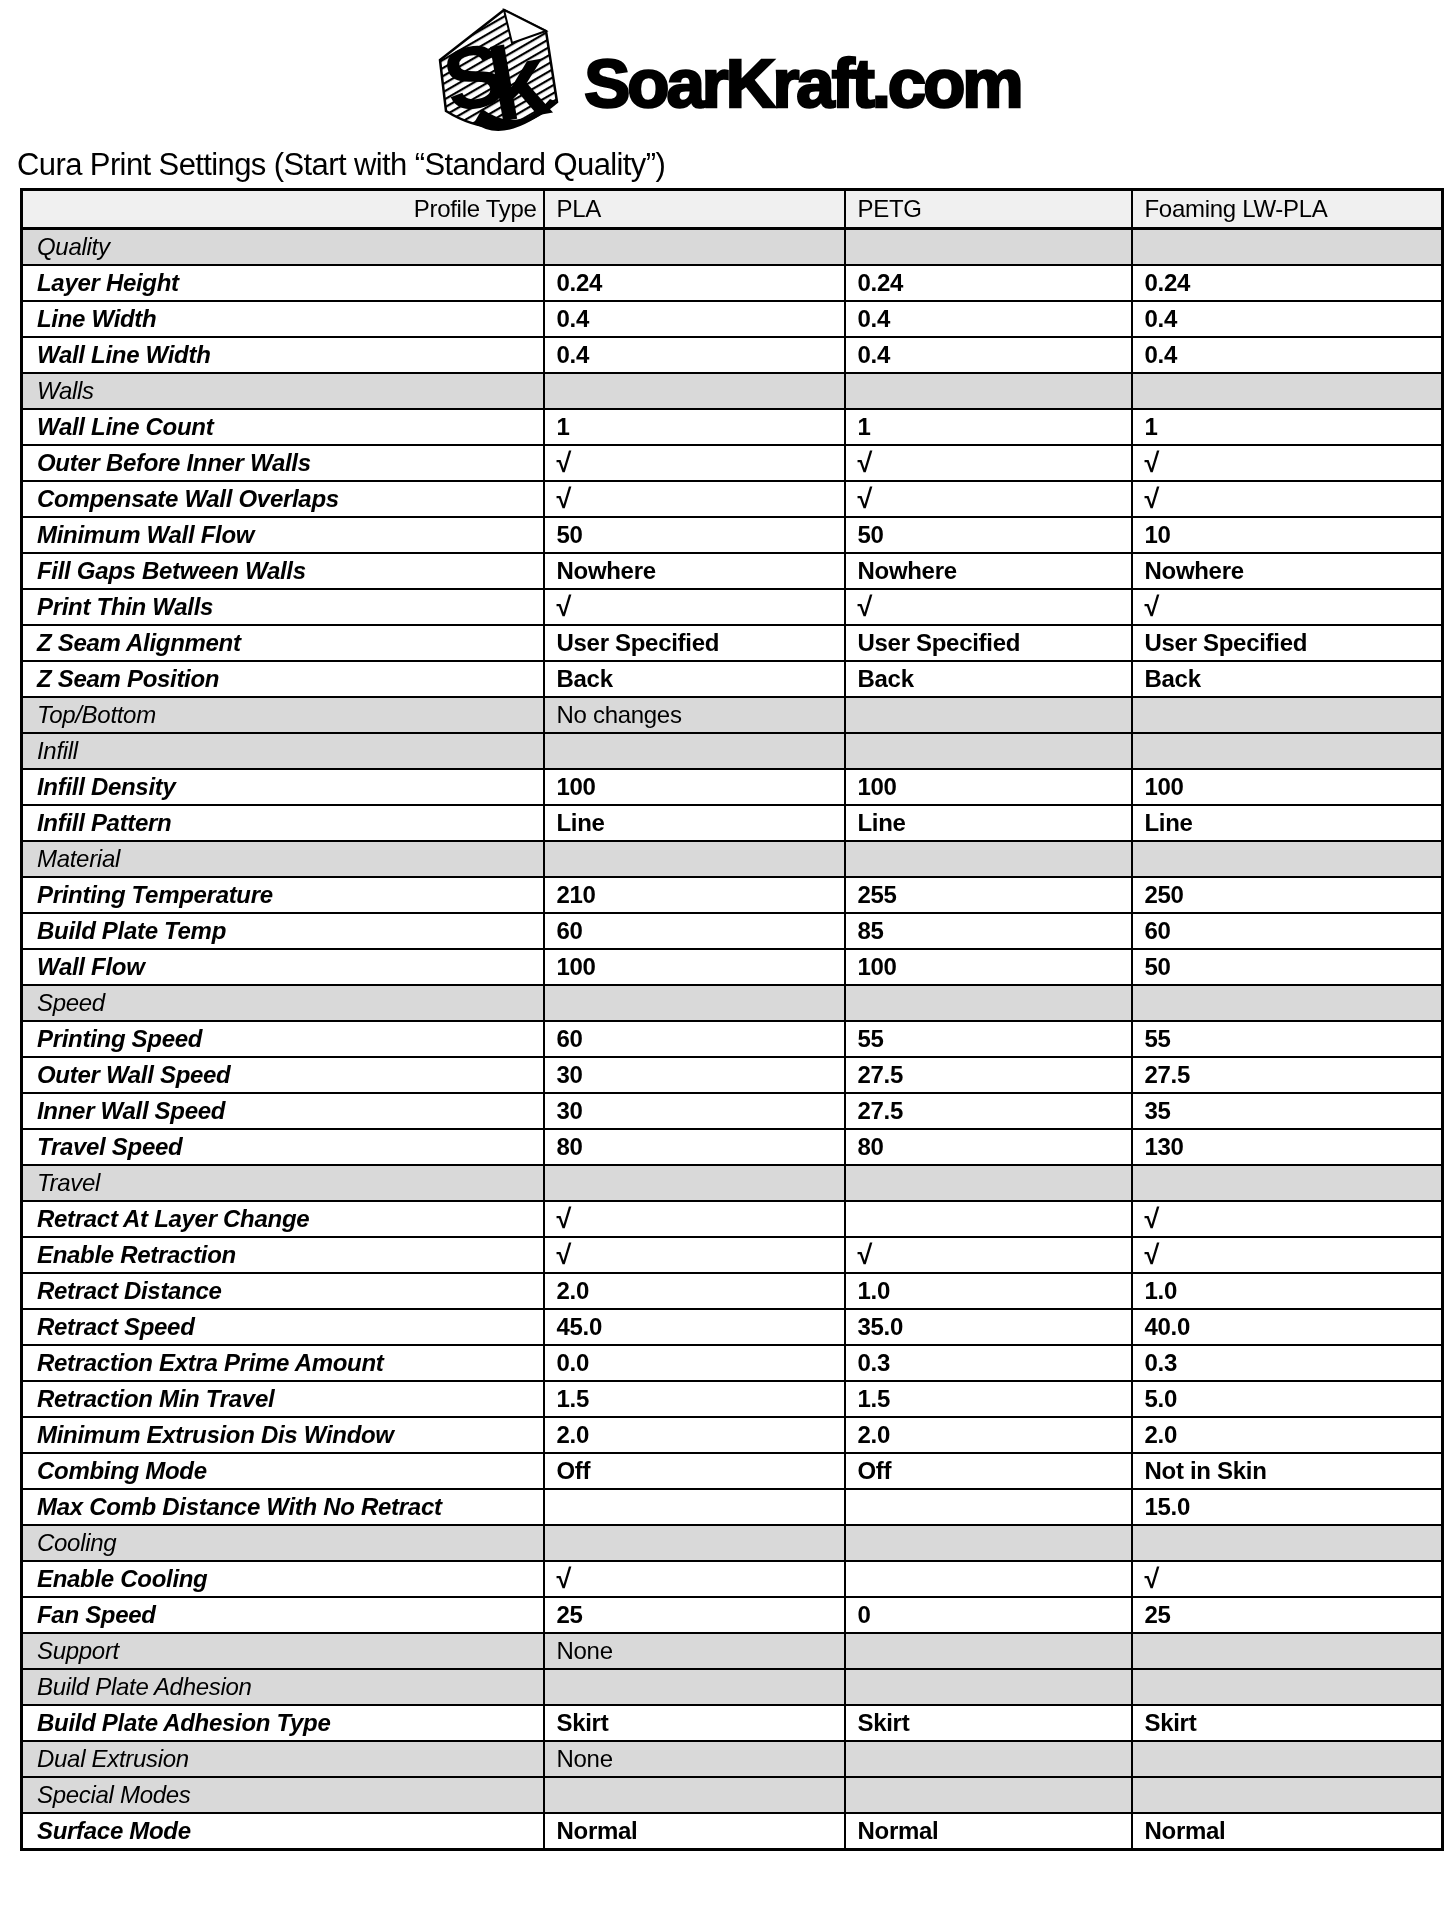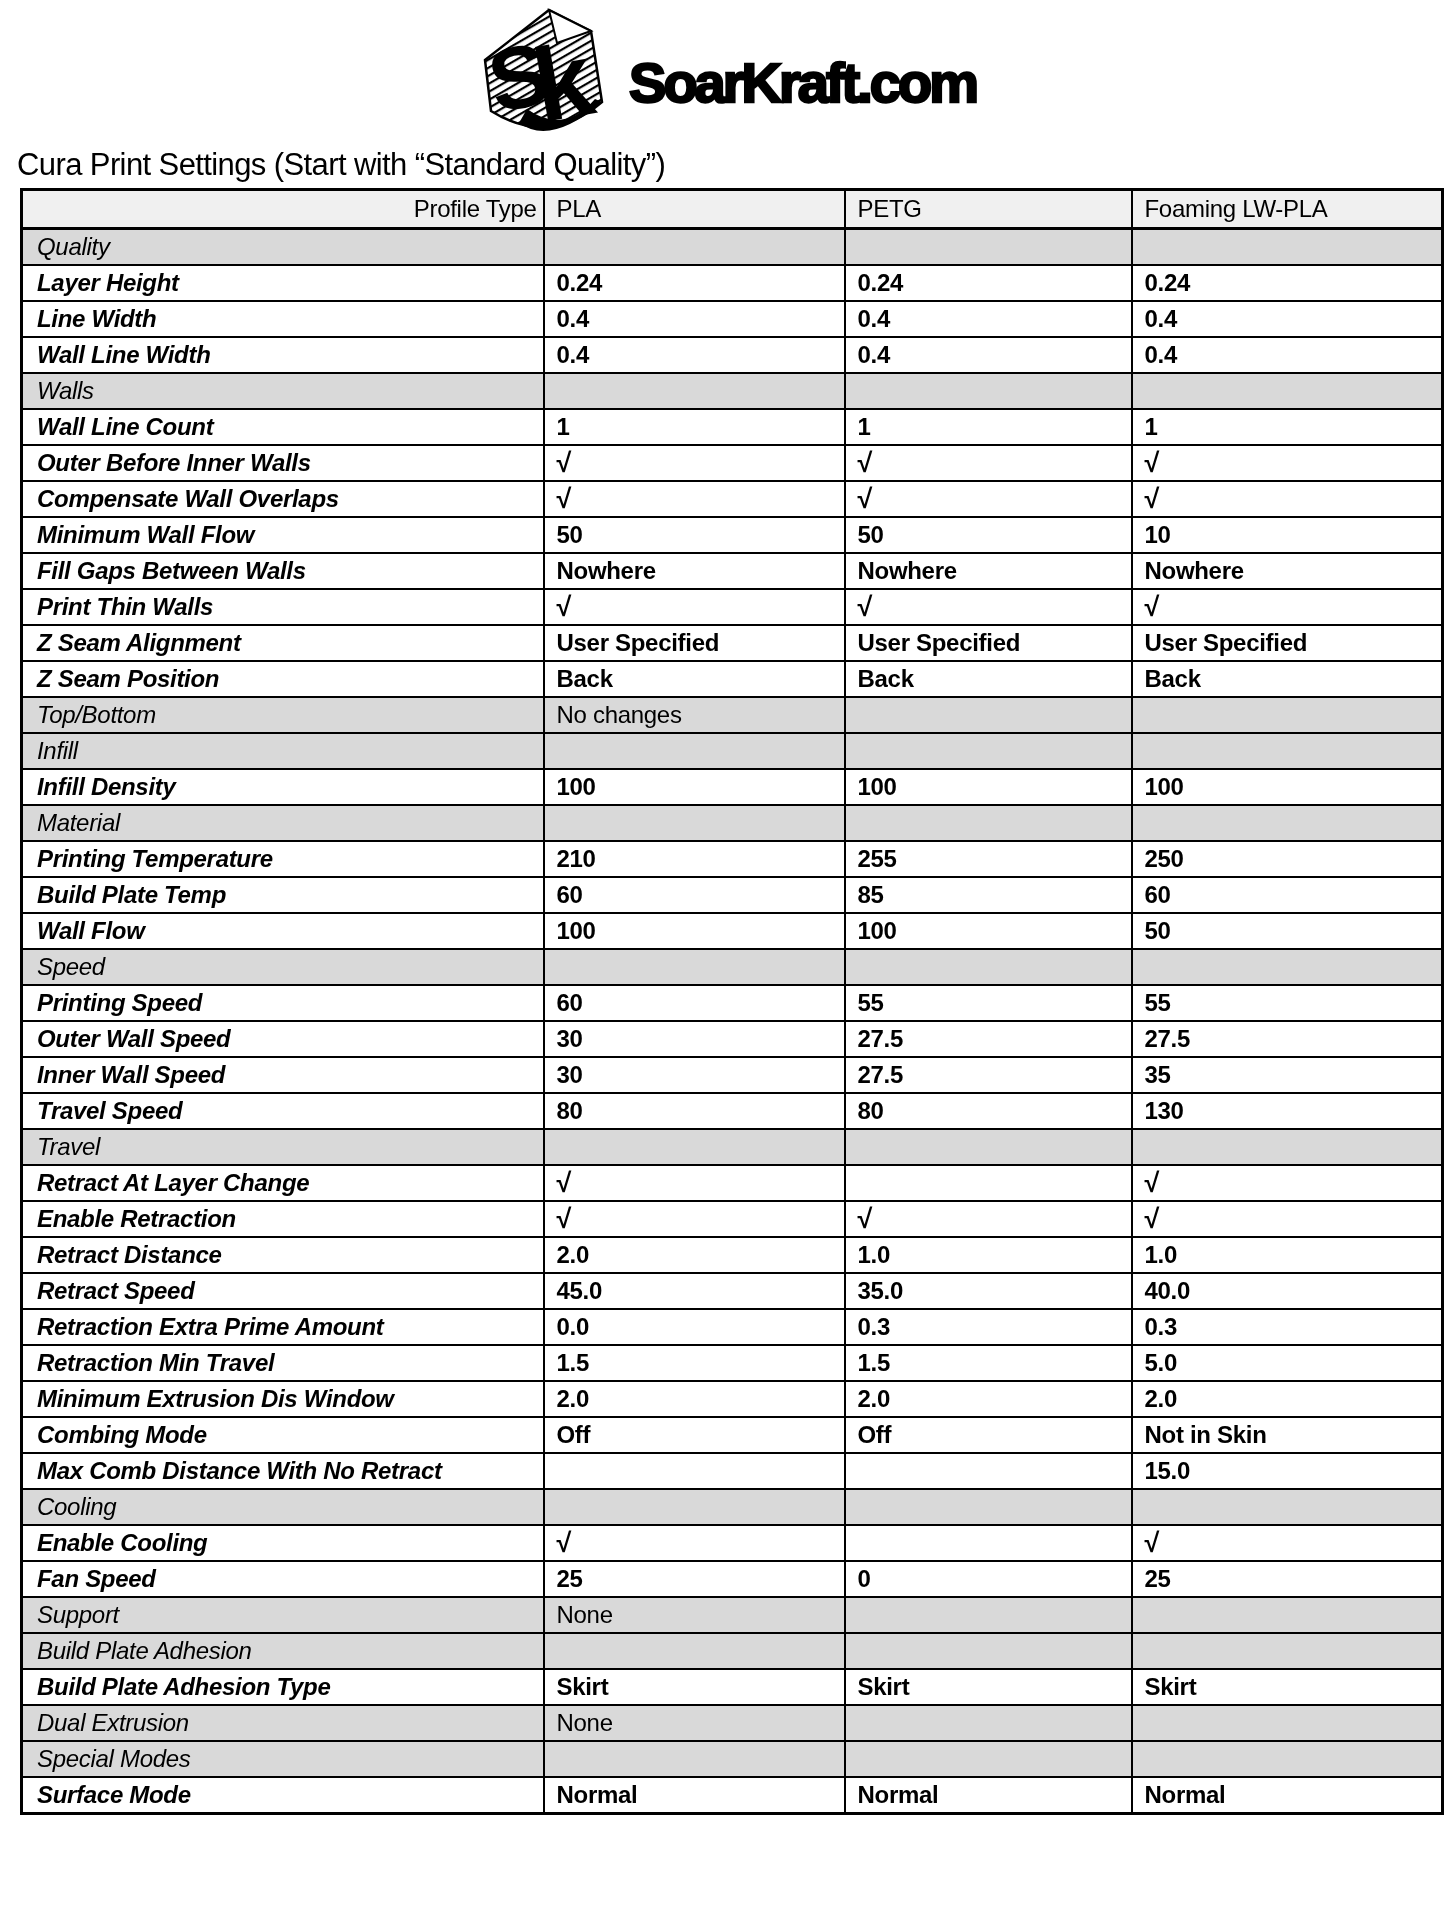--- a/index.html
+++ b/index.html
@@ -10,21 +10,21 @@
     -webkit-font-smoothing:antialiased;
   }
   .page{width:1445px;height:1929px;overflow:hidden;}
 
   
   .logo-row{
     display:flex;justify-content:center;align-items:center;
     height:140px;padding-top:6px;
   }
   .logo-text{
-    font-size:56px;font-weight:bold;letter-spacing:-3px;
+    font-size:69px;font-weight:bold;letter-spacing:-3px;
     -webkit-text-stroke:2.5px #000;
     margin-left:8px;margin-top:14px;line-height:1;
   }
   .sk-svg text{font-family:"Liberation Sans", sans-serif;}
 
   
   .title{
     font-size:31px;font-weight:normal;letter-spacing:-0.6px;
     margin:2px 0 6px 17px;line-height:1.1;
   }
@@ -186,20 +186,26 @@
           <td></td>
           <td></td>
           <td></td>
         </tr>
         <tr class="data">
           <td class="label">Infill Density</td>
           <td>100</td>
           <td>100</td>
           <td>100</td>
         </tr>
+        <tr class="data">
+          <td class="label">Infill Pattern</td>
+          <td>Line</td>
+          <td>Line</td>
+          <td>Line</td>
+        </tr>
         <tr class="section">
           <td class="label">Material</td>
           <td></td>
           <td></td>
           <td></td>
         </tr>
         <tr class="data">
           <td class="label">Printing Temperature</td>
           <td>210</td>
           <td>255</td>

